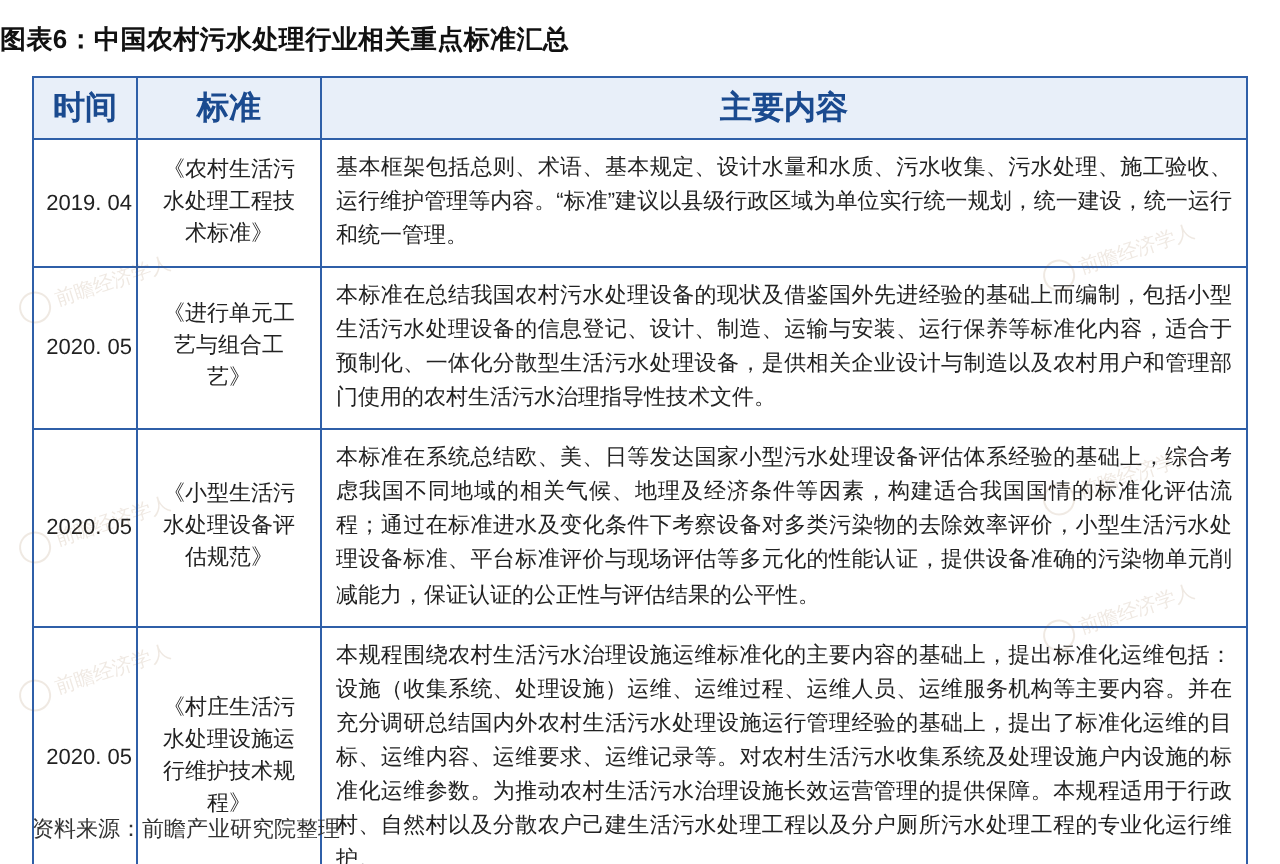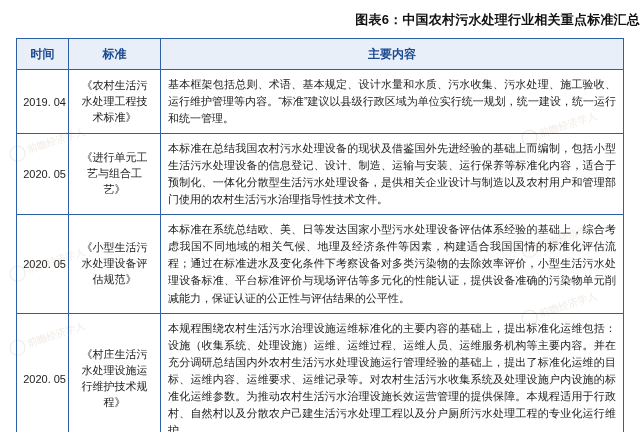--- a/index.html
+++ b/index.html
@@ -16,41 +16,41 @@
     position: relative;
   }
   .page {
     position: relative;
     width: 640px;
     height: 432px;
     box-sizing: border-box;
     padding: 0;
   }
   .title {
-    text-align: right;
+    text-align: left;
     font-size: 13px;
     font-weight: bold;
     color: #111111;
     padding: 11px 0 9px 0;
     letter-spacing: 0.2px;
   }
   table.main {
     border-collapse: collapse;
     width: 608px;
     margin: 0 auto;
     table-layout: fixed;
   }
   table.main th, table.main td {
     border: 1px solid #2f5fa8;
     vertical-align: middle;
   }
   thead th {
     background: #e8eff9;
     color: #1a4a8f;
-    font-size: 12px;
+    font-size: 16px;
     font-weight: bold;
     height: 26px;
     text-align: center;
     padding: 2px 4px;
   }
   .col-time { width: 52px; }
   .col-std  { width: 92px; }
   .col-main { width: auto; }
 
   td.time {
@@ -159,20 +159,21 @@
       </tr>
       <tr>
         <td class="time">2020. 05</td>
         <td class="std">《村庄生活污水处理设施运行维护技术规程》</td>
         <td class="content">本规程围绕农村生活污水治理设施运维标准化的主要内容的基础上，提出标准化运维包括：设施（收集系统、处理设施）运维、运维过程、运维人员、运维服务机构等主要内容。并在充分调研总结国内外农村生活污水处理设施运行管理经验的基础上，提出了标准化运维的目标、运维内容、运维要求、运维记录等。对农村生活污水收集系统及处理设施户内设施的标准化运维参数。为推动农村生活污水治理设施长效运营管理的提供保障。本规程适用于行政村、自然村以及分散农户己建生活污水处理工程以及分户厕所污水处理工程的专业化运行维护。</td>
       </tr>
     </tbody>
   </table>
 
   <div class="footer">
+    <div class="source">资料来源：前瞻产业研究院整理</div>
   </div>
 
   <div class="wm wm-a"><span class="wm-logo"></span><span>前瞻经济学人</span></div>
   <div class="wm wm-b"><span class="wm-logo"></span><span>前瞻经济学人</span></div>
   <div class="wm wm-c"><span class="wm-logo"></span><span>前瞻经济学人</span></div>
   <div class="wm wm-d"><span class="wm-logo"></span><span>前瞻经济学人</span></div>
   <div class="wm wm-e"><span class="wm-logo"></span><span>前瞻经济学人</span></div>
   <div class="wm wm-f"><span class="wm-logo"></span><span>前瞻经济学人</span></div>
 
 </div>

